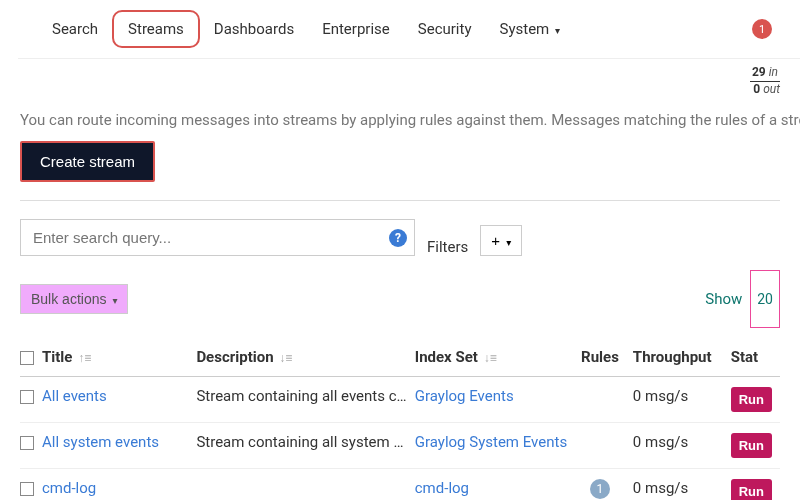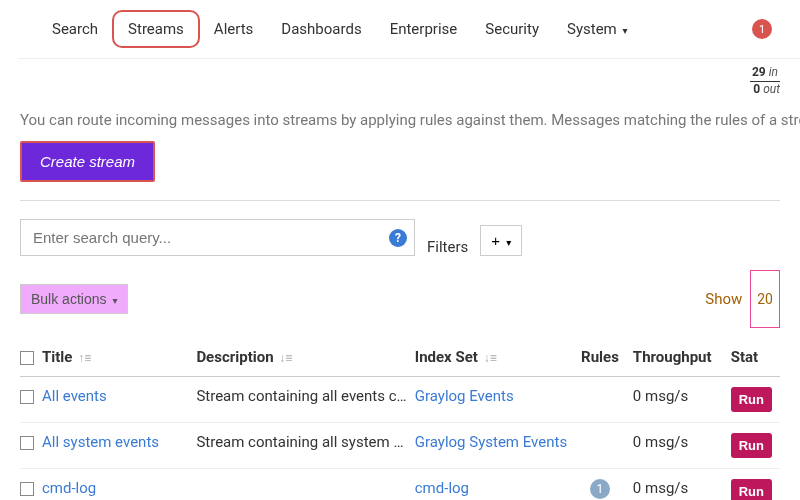--- a/index.html
+++ b/index.html
@@ -8,31 +8,31 @@
 .topnav .nav-item { padding: 8px 14px; color: #333; cursor: pointer; font-size: 15px; }
 .topnav .nav-item.active { border: 2px solid #d9534f; border-radius: 10px; }
 .topnav .spacer { flex: 1; }
 .notif-badge { width: 20px; height: 20px; background: #d9534f; border-radius: 50%; color: #fff; font-size: 11px; display: flex; align-items: center; justify-content: center; margin-right: 8px; }
 .stats { text-align: right; padding: 6px 20px 4px 0; font-size: 12px; line-height: 1.3; }
 .stats .line { border-bottom: 1px solid #333; display: inline-block; padding: 0 2px; }
 .stats .num { font-weight: 700; }
 .stats .lbl { font-style: italic; color: #555; }
 .desc { padding: 10px 20px 12px 20px; color: #777; font-size: 15px; white-space: nowrap; overflow: hidden; }
 .create-btn-wrap { padding: 0 20px 18px 20px; }
-.create-btn { background: #6d28d9; color: #fff; border: 2px solid #d9534f; padding: 10px 18px; font-size: 15px; cursor: pointer; border-radius: 2px; font-style: italic; }
+.create-btn { background: #0f172a; color: #fff; border: 2px solid #d9534f; padding: 10px 18px; font-size: 15px; cursor: pointer; border-radius: 2px; }
 .panel { margin: 0 20px; border-top: 1px solid #ddd; padding-top: 18px; }
 .search-row { display: flex; align-items: flex-end; gap: 12px; margin-bottom: 14px; }
 .search-box { position: relative; width: 395px; }
 .search-input { width: 100%; padding: 9px 34px 9px 12px; border: 1px solid #ccc; font-size: 15px; color: #888; }
 .search-help { position: absolute; right: 8px; top: 50%; transform: translateY(-50%); width: 18px; height: 18px; background: #3a7bd5; border-radius: 50%; color: #fff; font-size: 12px; font-weight: 700; display: flex; align-items: center; justify-content: center; }
 .filters-label { font-size: 15px; color: #333; }
 .add-filter { border: 1px solid #ccc; background: #fff; padding: 6px 10px; font-size: 15px; cursor: pointer; }
 .toolbar-row { display: flex; align-items: center; justify-content: space-between; margin-bottom: 10px; }
 .bulk-btn { border: 1px solid #ccc; background: #f0abfc; padding: 6px 10px; font-size: 14px; color: #555; cursor: pointer; }
-.show-wrap { font-size: 15px; color: #a16207; display: flex; align-items: center; gap: 8px; }
+.show-wrap { font-size: 15px; color: #0f766e; display: flex; align-items: center; gap: 8px; }
 .show-select { border: 1px solid #ec4899; padding: 20px 6px; font-size: 14px; }
 table { width: 100%; border-collapse: collapse; }
 th { text-align: left; padding: 10px 8px 10px 0; font-size: 15px; font-weight: 700; border-bottom: 1px solid #ccc; white-space: nowrap; }
 th .sort { color: #aaa; font-size: 12px; margin-left: 2px; }
 td { padding: 10px 8px 10px 0; border-bottom: 1px solid #eee; font-size: 15px; vertical-align: top; white-space: nowrap; }
 td.desc-cell { max-width: 210px; overflow: hidden; text-overflow: ellipsis; color: #333; }
 .link { color: #3a7bd5; cursor: pointer; }
 .checkbox { width: 14px; height: 14px; border: 1px solid #888; display: inline-block; vertical-align: middle; }
 .rule-badge { display: inline-flex; width: 20px; height: 20px; background: #8aa9c7; color: #fff; border-radius: 50%; font-size: 12px; align-items: center; justify-content: center; }
 .run-btn { background: #be185d; color: #fff; border: none; padding: 5px 8px; font-size: 13px; border-radius: 3px; font-weight: 700; }
@@ -44,21 +44,20 @@
 .col-through { width: 100px; }
 .col-status { width: 40px; }
 .caret { font-size: 10px; margin-left: 2px; }
 </style>
 </head>
 <body>
 
 <div class="topnav">
   <div class="nav-item">Search</div>
   <div class="nav-item active">Streams</div>
-  <div class="nav-item">Alerts</div>
   <div class="nav-item">Dashboards</div>
   <div class="nav-item">Enterprise</div>
   <div class="nav-item">Security</div>
   <div class="nav-item"><span>System</span> <span class="caret">▾</span></div>
   <div class="spacer"></div>
   <div class="notif-badge">1</div>
 </div>
 
 <div class="stats">
   <span class="line"><span class="num">29</span> <span class="lbl">in</span></span><br>

